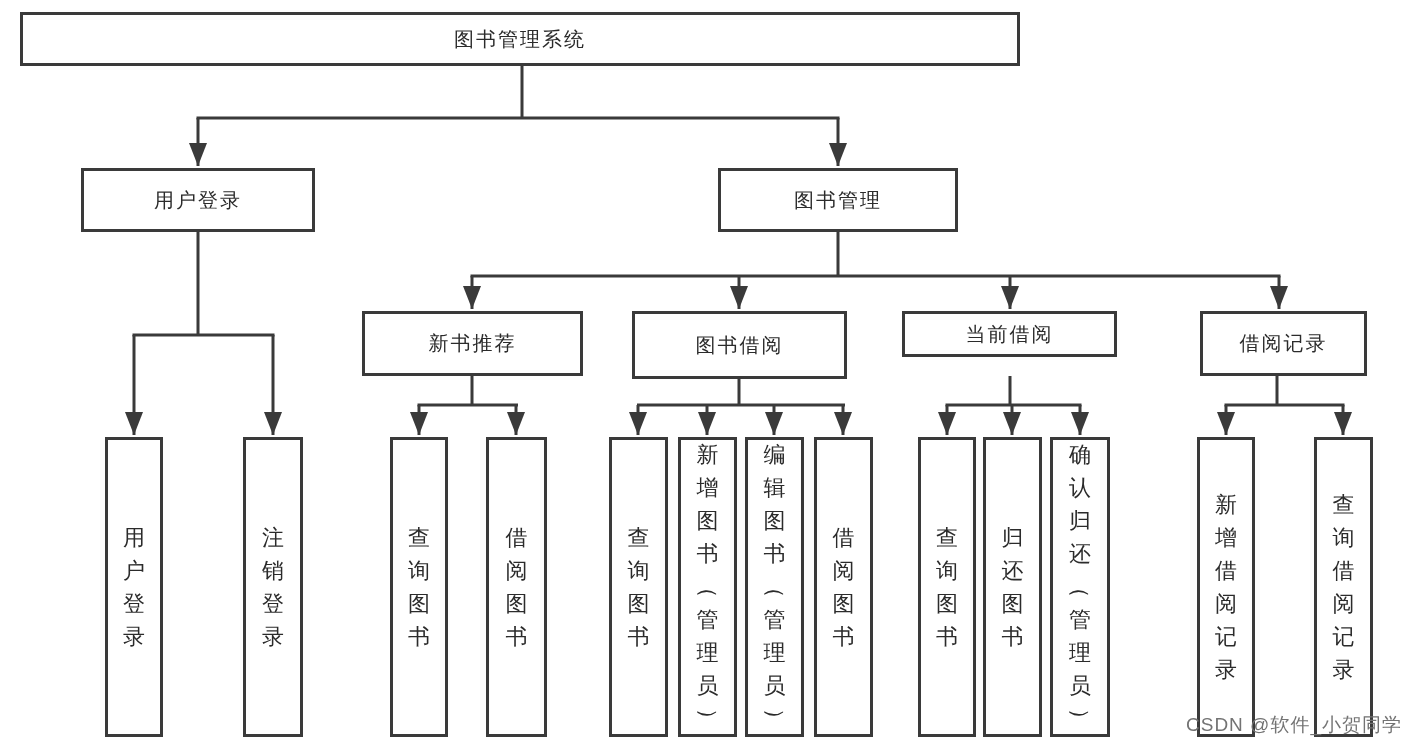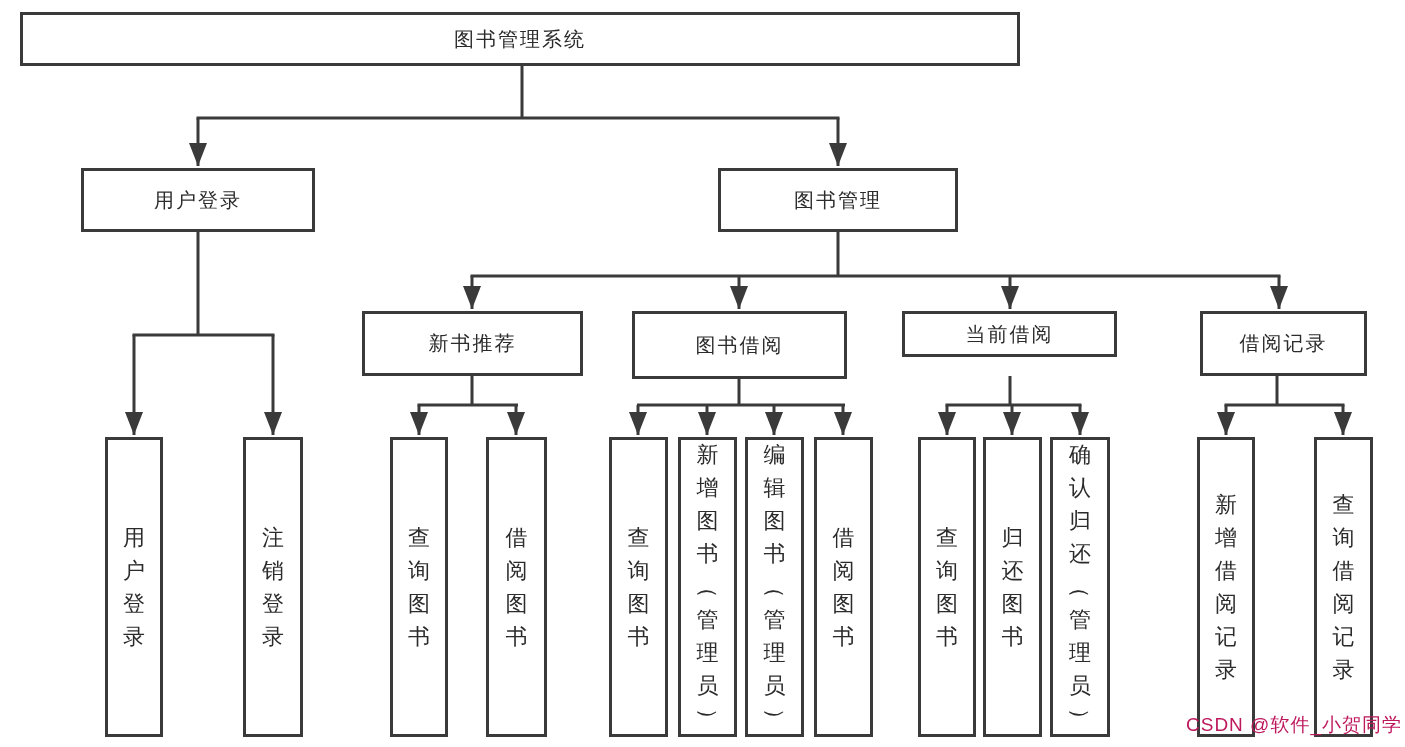--- a/index.html
+++ b/index.html
@@ -31,21 +31,21 @@
   #l-bq     {left:609px; width:59px;}
   #l-ba     {left:678px; width:59px;}
   #l-be     {left:745px; width:59px;}
   #l-bb     {left:814px; width:59px;}
   #l-cq     {left:918px; width:58px;}
   #l-cr     {left:983px; width:59px;}
   #l-cc     {left:1050px;width:60px;}
   #l-ha     {left:1197px;width:58px;}
   #l-hq     {left:1314px;width:59px;}
   .watermark{
-    position:absolute;left:1186px;top:712px;font-size:19px;color:#be185d;
+    position:absolute;left:1186px;top:712px;font-size:19px;color:#737373;
     letter-spacing:1px;white-space:nowrap;z-index:5;
   }
 </style>
 </head>
 <body>
 
 <div class="canvas">
 
   <svg class="connectors" width="1405" height="747" viewBox="0 0 1405 747">
     <defs>

